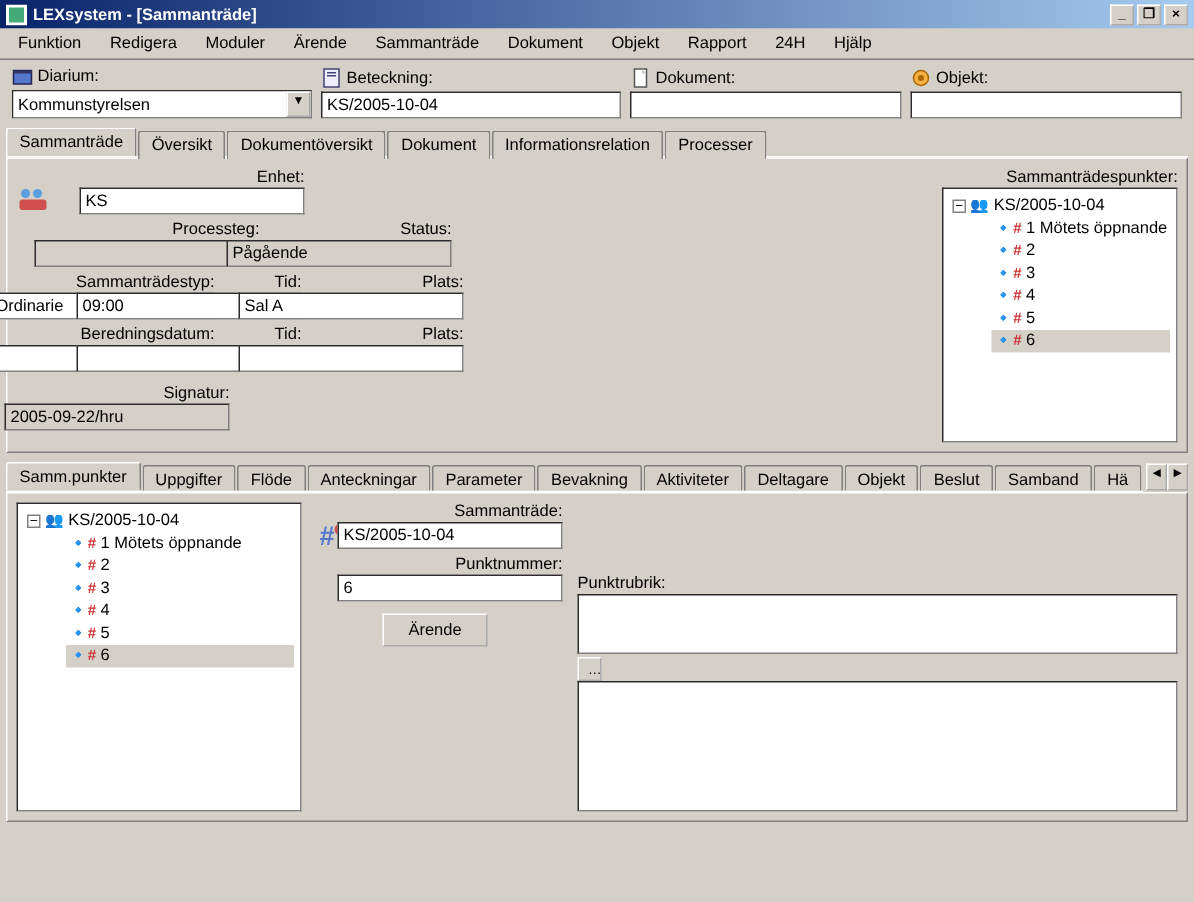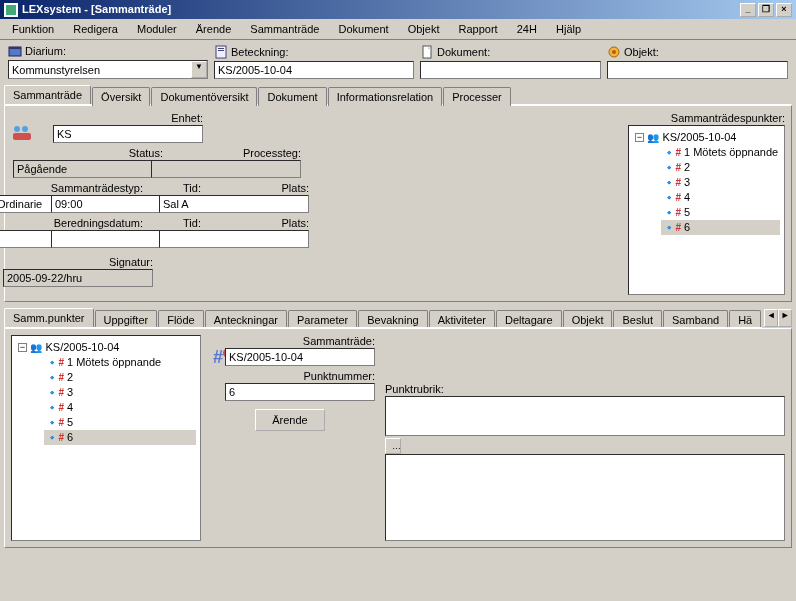--- a/index.html
+++ b/index.html
@@ -10,21 +10,21 @@
   background: #d4d0c8;
   width: 796px;
   height: 601px;
   overflow: hidden;
 }
 .titlebar {
   background: linear-gradient(to right, #0a246a, #a6caf0);
   color: white;
   padding: 3px 4px;
   display: flex;
-  align-items: flex-start;
+  align-items: center;
   font-weight: bold;
   height: 19px;
 }
 .titlebar-text { flex: 1; }
 .title-icon { width: 14px; height: 14px; margin-right: 4px; display: inline-block; }
 .win-buttons { display: flex; gap: 2px; }
 .win-btn {
   width: 16px; height: 14px;
   background: #d4d0c8;
   border: 1px outset #fff;
@@ -265,27 +265,27 @@
           </svg>
       </span>
       <div style="flex:1;">
         <div class="form-row">
           <div class="form-col" style="width:160px;">
             <span class="lbl">Enhet:</span>
             <input class="input-text" value="KS" style="">
           </div>
         </div>
         <div class="form-row">
+          <div class="form-col" style="width:130px;">
+            <span class="lbl">Processteg:</span>
+            <input class="input-text readonly" value="" style="">
+          </div>
           <div class="form-col" style="width:120px;">
             <span class="lbl">Status:</span>
             <input class="input-text readonly" value="Pågående" style="">
-          </div>
-          <div class="form-col" style="width:130px;">
-            <span class="lbl">Processteg:</span>
-            <input class="input-text readonly" value="" style="">
           </div>
         </div>
         <div class="form-row">
           <div class="form-col" style="width:100px;">
             <span class="lbl">Sammanträdestyp:</span>
             <input class="input-text" value="Ordinarie" style="">
           </div>
           <div class="form-col" style="width:50px;">
             <span class="lbl">Tid:</span>
             <input class="input-text" value="09:00" style="">

